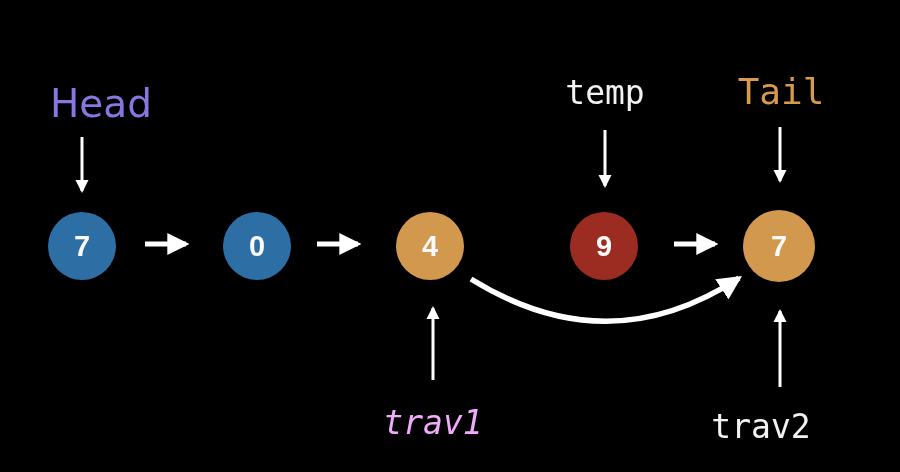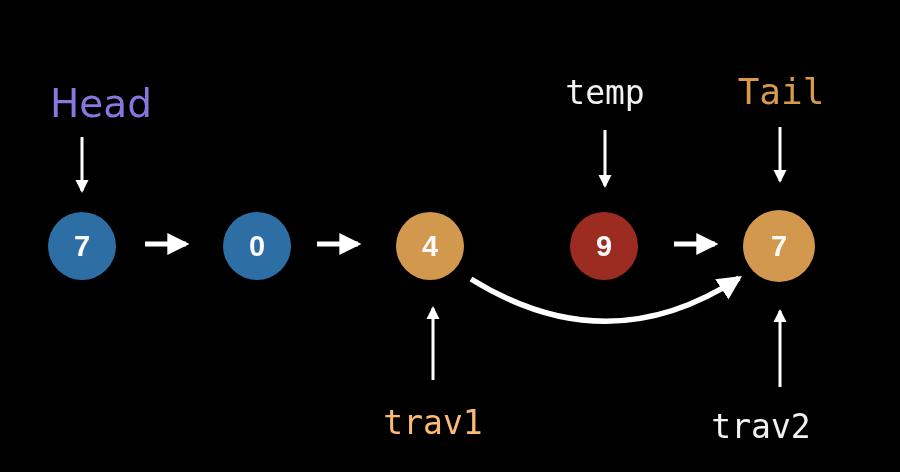--- a/index.html
+++ b/index.html
@@ -75,16 +75,16 @@
   <div class="node" style="left: 570px; top: 212px; background: rgb(156, 43, 33);">
     <span class="node-value">9</span>
   </div>
   <div class="node" style="left: 743px; top: 210px; width: 72px; height: 72px; background: rgb(210, 152, 78);">
     <span class="node-value">7</span>
   </div>
 
   <div class="label sans" style="left: 50px; top: 84px; color: rgb(134, 120, 223);">Head</div>
   <div class="label mono centered" style="left: 781px; top: 74px; font-size: 36px; color: rgb(216, 155, 76);">Tail</div>
   <div class="label mono centered" style="left: 605px; top: 76px; color: rgb(242, 242, 242);">temp</div>
-  <div class="label mono centered" style="left: 433px; top: 406px; color: #fdba74;">trav1</div>
+  <div class="label mono centered" style="left: 433px; top: 406px; color: #f0abfc; font-style: italic;">trav1</div>
   <div class="label mono centered" style="left: 761px; top: 410px; color: rgb(242, 242, 242);">trav2</div>
 
 </div>
 
 </body></html>

